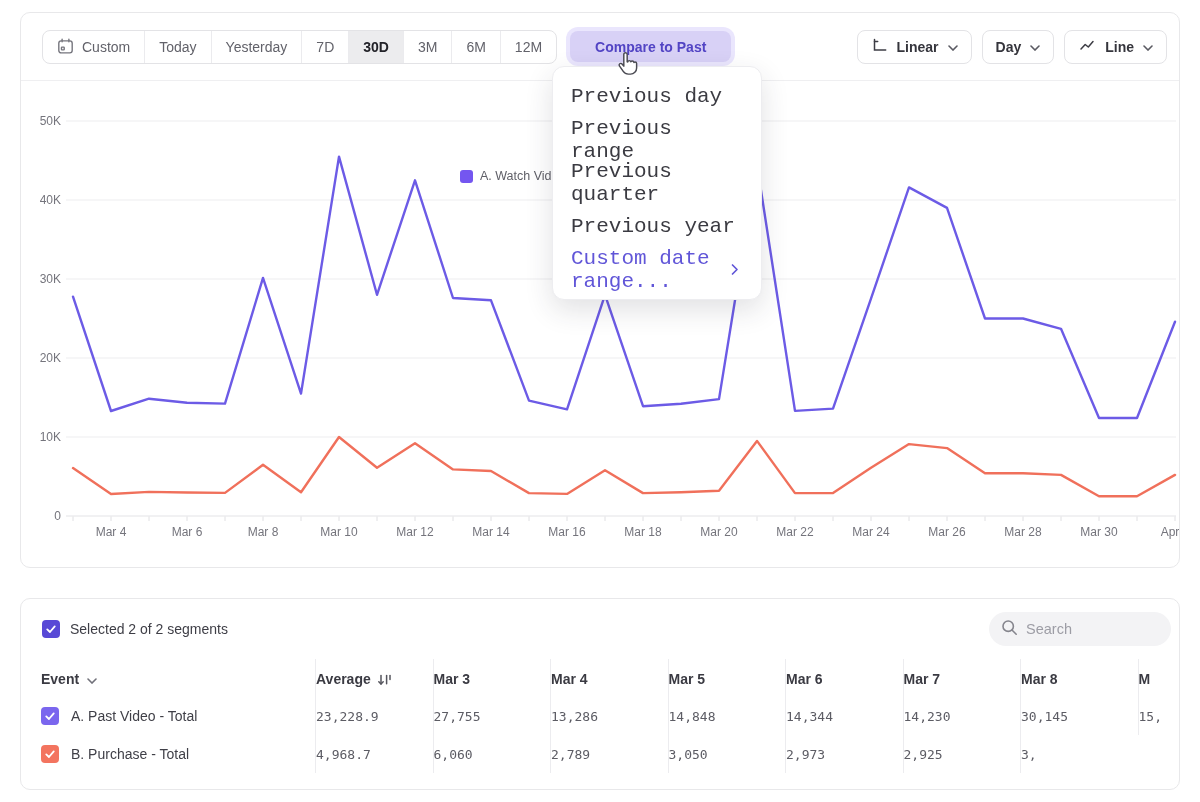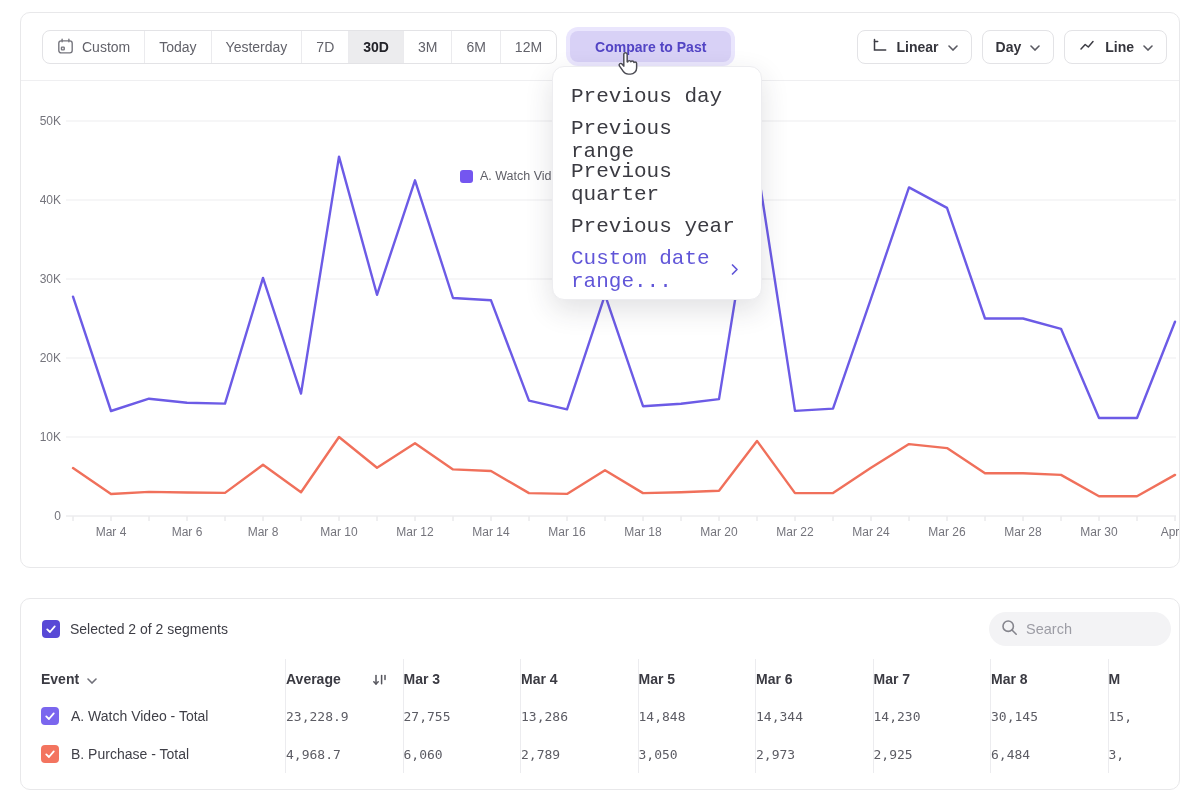--- a/index.html
+++ b/index.html
@@ -46,21 +46,21 @@
   .select-label { margin-left:10px; font-size:14px; color:#3e3e46; }
   .search { position:absolute; left:968px; top:13px; width:182px; height:34px; background:#f3f3f5; border-radius:17px;
     display:flex; align-items:center; padding:0 12px; gap:8px; }
   .search input { border:none; outline:none; background:transparent; font-size:14.5px; color:#3e3e46; width:120px; font-family:inherit; }
   .search input::placeholder { color:#9d9da5; }
 
   .tbl { display:grid; margin-left:20px; width:1184px;
     grid-template-columns:244px repeat(8,117.5px); grid-auto-rows:38px; }
   .tbl .hrow { height:40px; }
   .cell { display:flex; align-items:center; font-size:14px; color:#3f3f47; }
-  .cell.num { justify-content:space-between; padding-right:16px; font-family:"DejaVu Sans Mono", monospace; font-size:13px; color:#5c5c64; }
+  .cell.num { justify-content:flex-start; padding-right:16px; font-family:"DejaVu Sans Mono", monospace; font-size:13px; color:#5c5c64;margin-left:30px; }
   .cell.num.clip { padding-right:37px; }
   .cell.head { font-weight:700; color:#3a3a42; font-size:14px; }
   .cell.head.num { font-family:"Liberation Sans", sans-serif; font-size:14px; color:#3a3a42; }
   .cell.sep { border-left:1px solid #ececef; }
   .event-head { gap:8px; }
   .row-label { gap:12px; }
   .row-label span { white-space:nowrap; }
   .avg-head { justify-content:flex-end; padding-right:12px; gap:6px; }
 </style>
 </head>
@@ -263,21 +263,21 @@
       <div class="cell head num sep hrow">Mar 6</div>
       <div class="cell head num sep hrow">Mar 7</div>
       <div class="cell head num sep hrow">Mar 8</div>
       <div class="cell head num sep hrow clip">M</div>
       <div class="cell row-label">
         <div class="cbx" style="background: rgb(122, 102, 238);">
           <svg width="12" height="12" viewBox="0 0 16 16" fill="none" stroke="#fff" stroke-width="2.4" stroke-linecap="round" stroke-linejoin="round">
             <path d="M3 8.5 L6.6 12 L13 4.5"></path>
           </svg>
         </div>
-        <span>A. Watch Video - Total</span>
+        <span>A. Past Video - Total</span>
       </div>
       <div class="cell num sep">23,228.9</div>
       <div class="cell num sep">27,755</div>
       <div class="cell num sep">13,286</div>
       <div class="cell num sep">14,848</div>
       <div class="cell num sep">14,344</div>
       <div class="cell num sep">14,230</div>
       <div class="cell num sep">30,145</div>
       <div class="cell num sep clip">15,</div>
       <div class="cell row-label">
@@ -287,16 +287,15 @@
           </svg>
         </div>
         <span>B. Purchase - Total</span>
       </div>
       <div class="cell num sep">4,968.7</div>
       <div class="cell num sep">6,060</div>
       <div class="cell num sep">2,789</div>
       <div class="cell num sep">3,050</div>
       <div class="cell num sep">2,973</div>
       <div class="cell num sep">2,925</div>
-      <div class="cell num sep">6,484</div>
       <div class="cell num sep clip">3,</div>
     </div>
 </div>
 
 </body></html>

